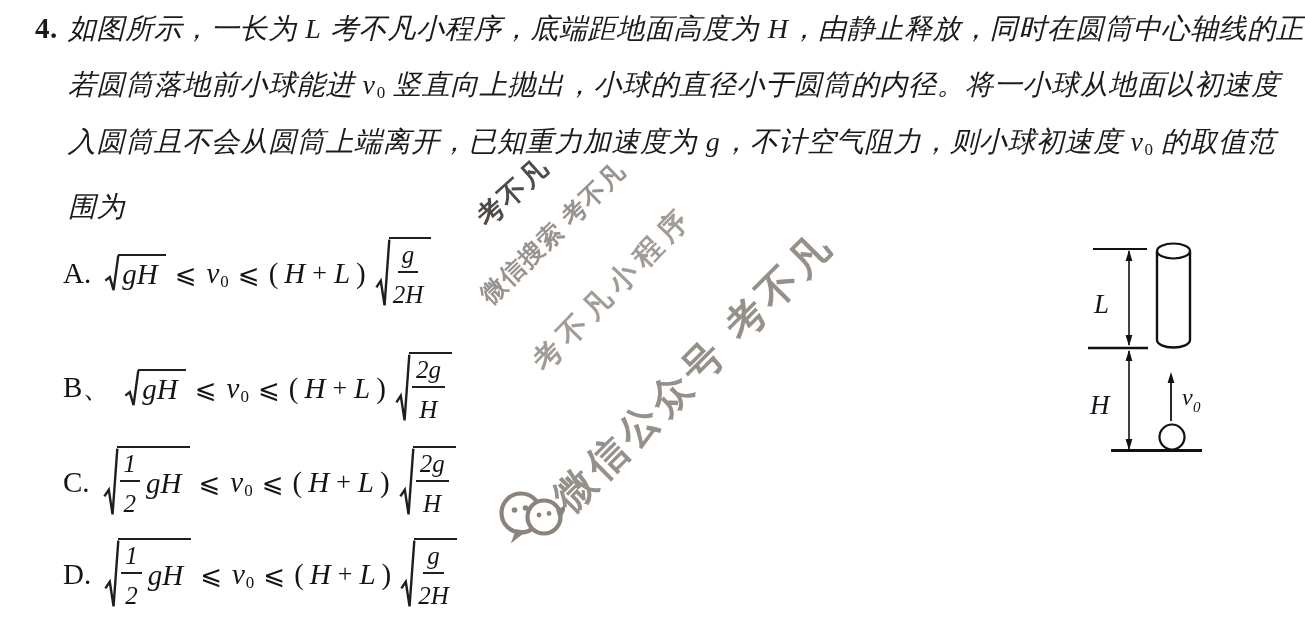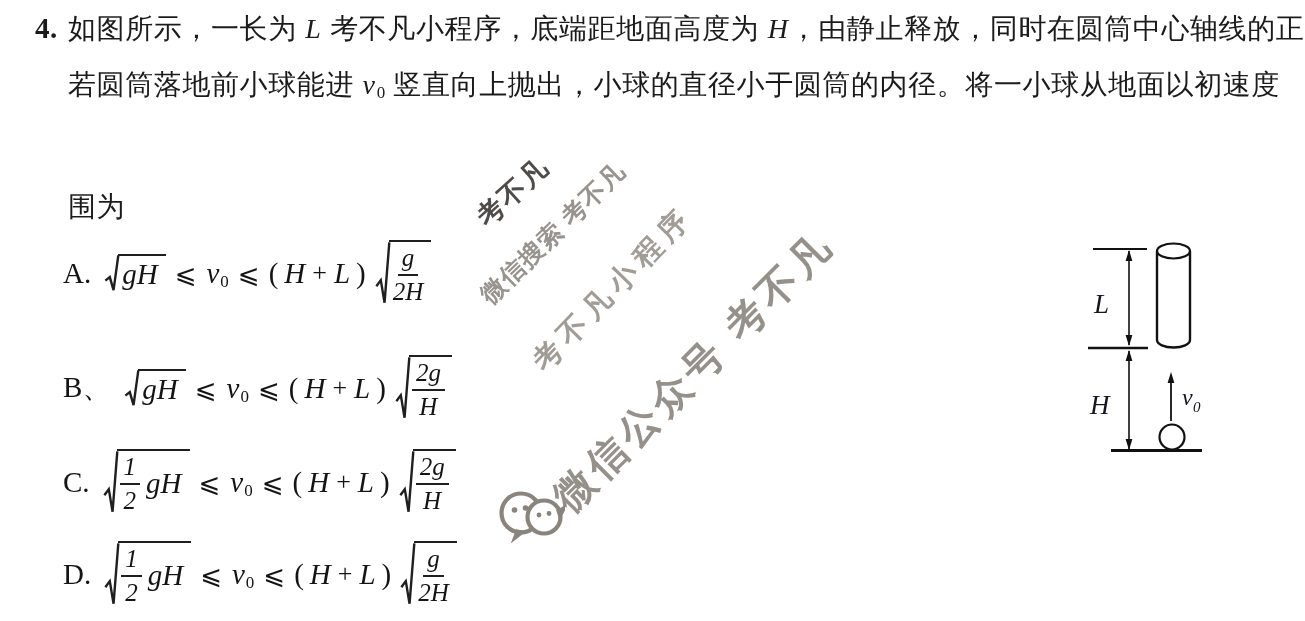--- a/index.html
+++ b/index.html
@@ -2,60 +2,61 @@
 <html><head>
 <meta charset="utf-8">
 <style>
   html,body{margin:0;padding:0;background:#ffffff;}
   #page{position:relative;width:1305px;height:621px;background:#ffffff;overflow:hidden;
         font-family:"Liberation Serif","DejaVu Serif",serif;color:#1b1b1b;}
 
   
   .qline{position:absolute;white-space:nowrap;font-size:28px;letter-spacing:0.6px;line-height:1.25;}
   .qnum{font-weight:bold;margin-right:10px;font-size:29px;}
-  .zh{color:#1b1b1b;}
+  .zh{color:#1b1b1b;font-style:italic;}
   .mvar{font-style:italic;font-family:"Liberation Serif","DejaVu Serif",serif;padding:0 1px;}
   .msub{font-size:17px;font-style:normal;line-height:0;position:relative;top:4px;}
 
   
   .opt{position:absolute;left:63px;display:flex;align-items:center;gap:9px;font-size:29px;color:#141414;}
   .letter{font-size:29px;margin-right:4px;}
   .leq{font-family:"DejaVu Sans","DejaVu Serif",sans-serif;font-size:26px;position:relative;top:1px;}
   .v0{display:inline-flex;align-items:baseline;}
   .mid{display:inline-flex;align-items:center;gap:5px;}
   .mid .plus{padding:0 1px;font-size:26px;}
 
   
   .sqrt{position:relative;display:inline-flex;padding-left:15px;align-self:center;}
   .rsign{position:absolute;left:0;top:0;width:15px;height:100%;overflow:visible;}
   .rsign path{stroke:#1f1f1f;stroke-width:2.4;fill:none;vector-effect:non-scaling-stroke;stroke-linejoin:miter;}
   .rad{border-top:2.2px solid #1f1f1f;padding:2px 7px 1px 3px;display:inline-flex;align-items:center;gap:5px;margin-left:-1px;min-height:30px;}
   .frac{display:inline-flex;flex-direction:column;align-items:center;font-size:25px;line-height:1.1;}
   .frac .num{border-bottom:2px solid #1f1f1f;padding:0 4px 2px;}
-  .frac .den{padding-top:2px;}
+  .frac .den{padding-top:8px;}
 
   
   .wm{position:absolute;white-space:nowrap;font-weight:bold;
       font-family:"Liberation Sans","DejaVu Sans",sans-serif;pointer-events:none;}
 
   
   #diagram{position:absolute;left:1080px;top:233px;}
   #diagram .stroke{stroke:#111;fill:none;}
   #diagram text{font-family:"Liberation Serif","DejaVu Serif",serif;font-style:italic;fill:#15151f;}
   #wechat-icon{position:absolute;left:497px;top:486px;}
 </style>
 </head>
 <body>
 
 <div id="page">
 
   <div class="qline" style="left:35px;top:10px">
     <span class="qnum">4.</span><span><span class="zh">如图所示，一长为 </span><span class="mvar">L</span><span class="zh"> 考不凡小程序，底端距地面高度为 </span><span class="mvar">H</span><span class="zh">，由静止释放，同时在圆筒中心轴线的正下方</span></span>
   </div>
   <div class="qline" style="left:68px;top:67px"><span><span class="zh">若圆筒落地前小球能进 </span><span class="mvar">v</span><span class="msub">0</span><span class="zh"> 竖直向上抛出，小球的直径小于圆筒的内径。将一小球从地面以初速度</span></span></div>
+  <div class="qline" style="left:68px;top:124px"><span><span class="zh">入圆筒且不会从圆筒上端离开，已知重力加速度为 </span><span class="mvar">g</span><span class="zh">，不计空气阻力，则小球初速度 </span><span class="mvar">v</span><span class="msub">0</span><span class="zh"> 的取值范</span></span></div>
   <div class="qline" style="left:68px;top:189px"><span><span class="zh">围为</span></span></div>
 
   <div class="opt" style="top:233px;height:80px">
     <span class="letter">A.</span>
     <span class="sqrt">
       <svg class="rsign" viewBox="0 0 22 60" preserveAspectRatio="none">
           <path d="M2 42 L8.5 36.5 L14 57 L21 2.2"></path>
         </svg>
       <span class="rad">
           <span class="mvar">gH</span>

